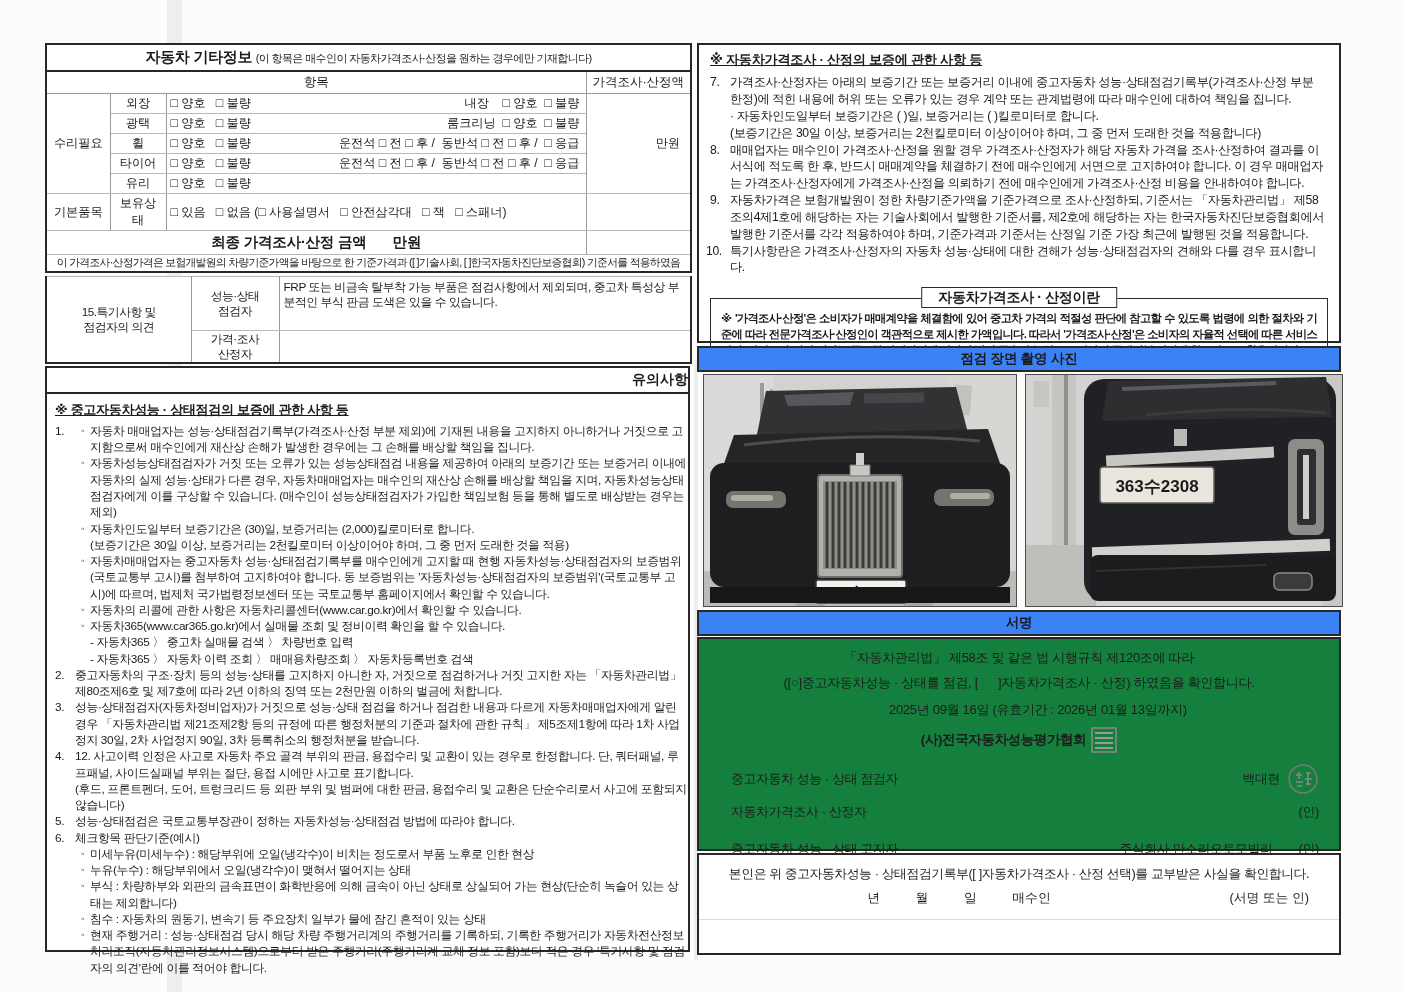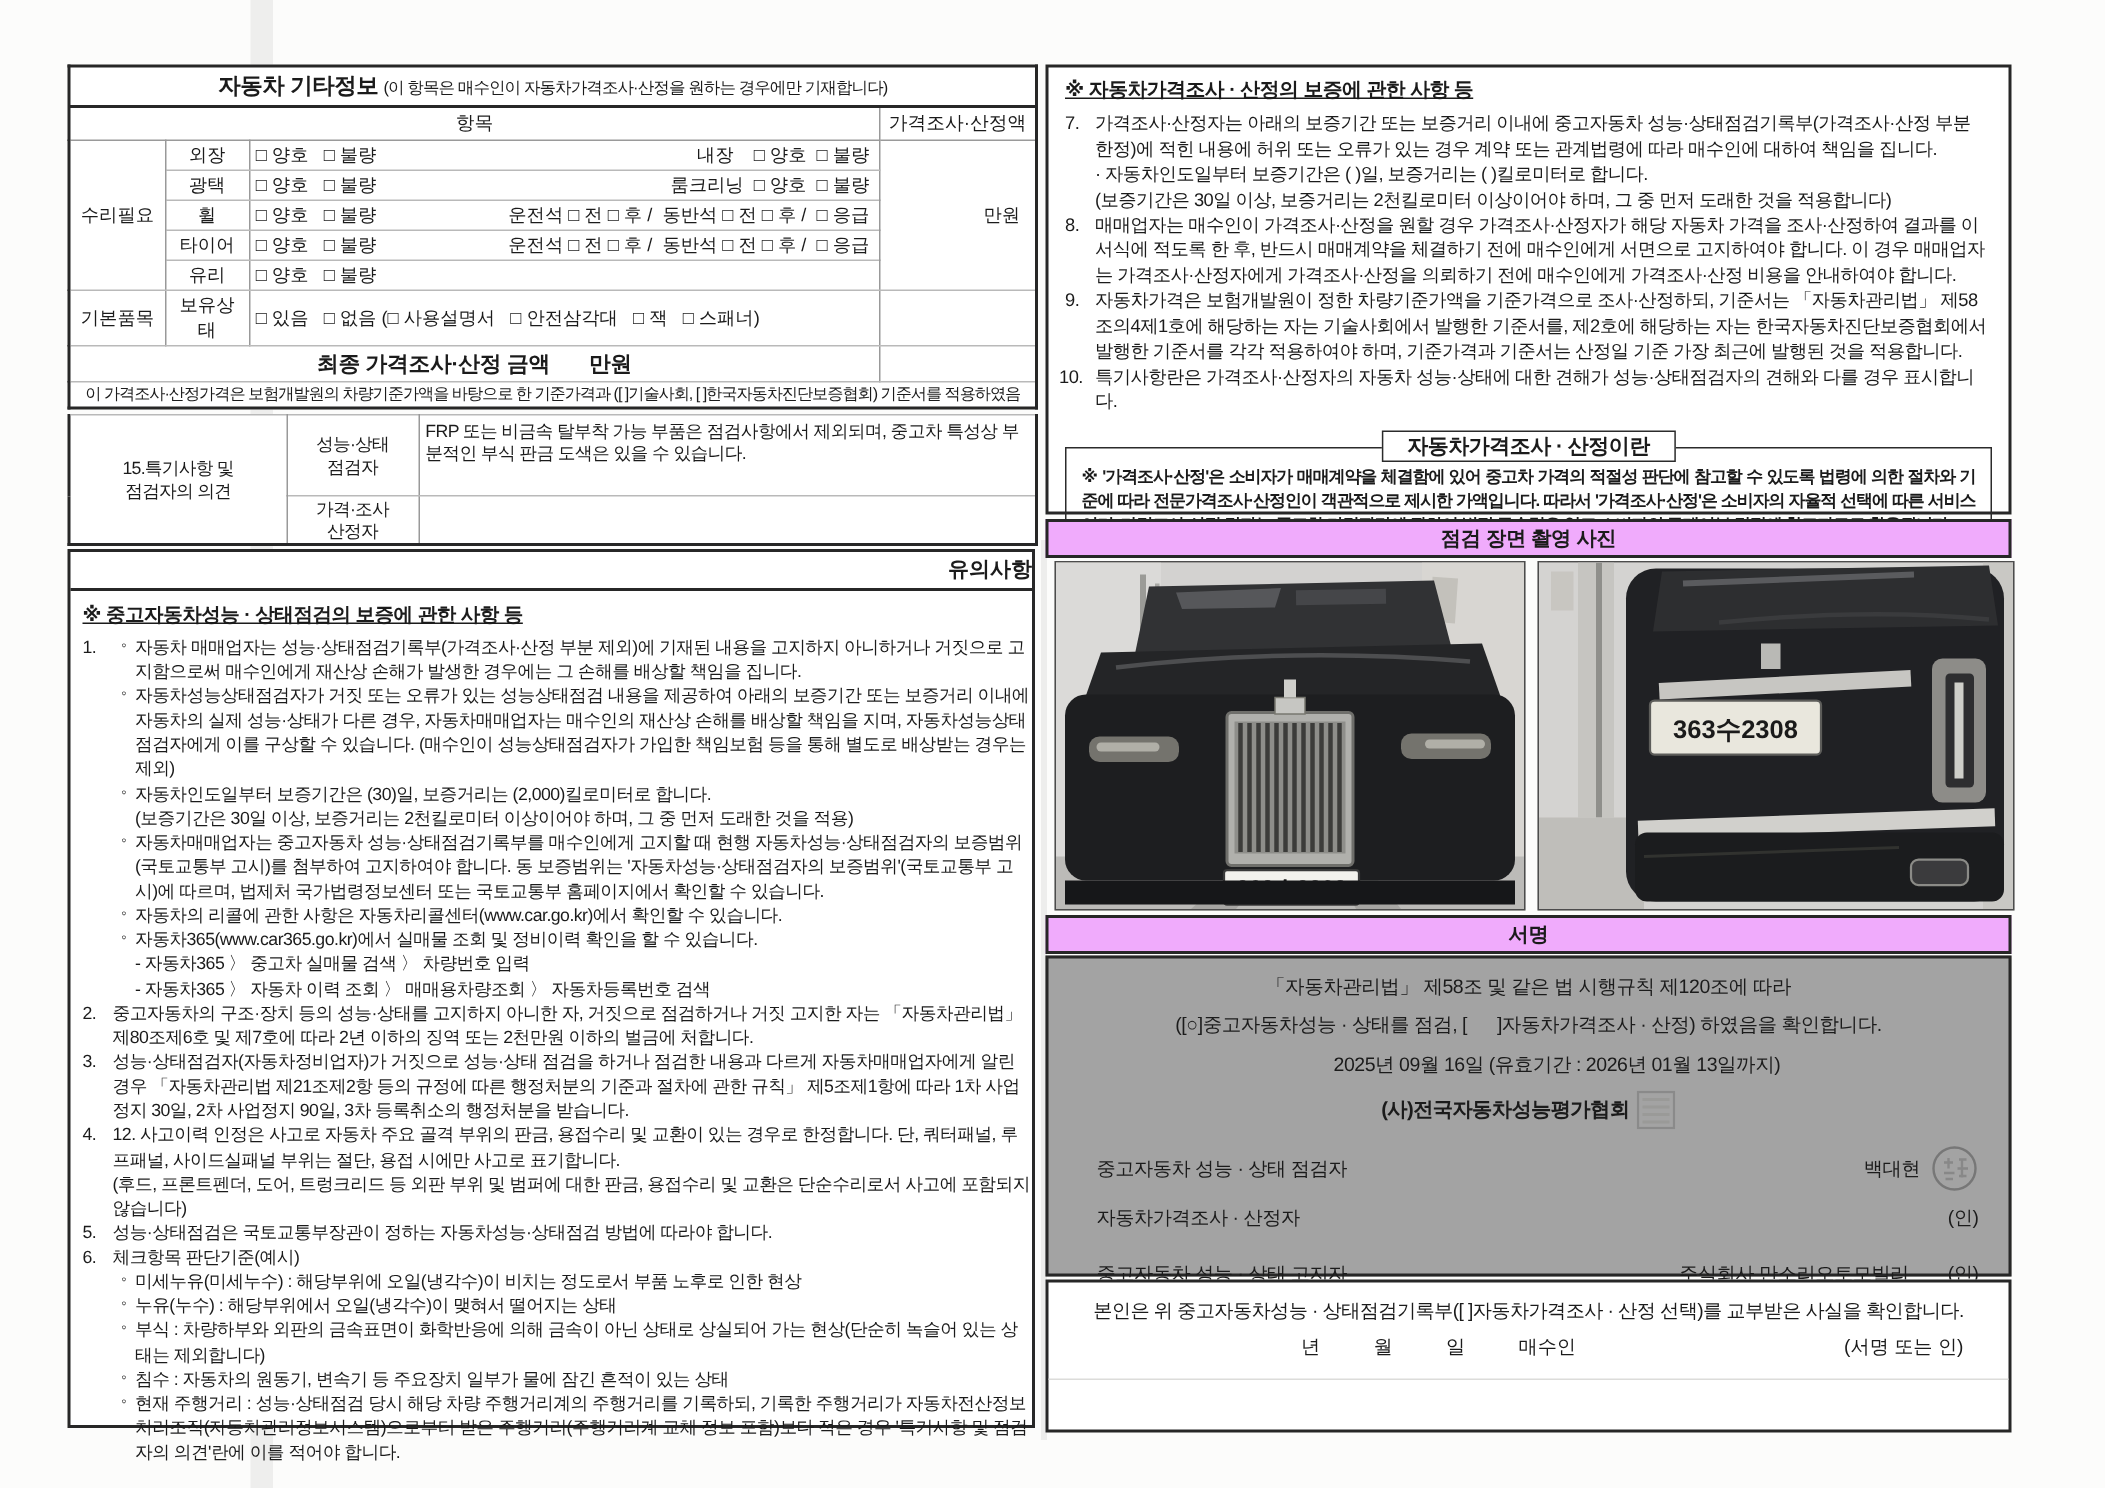--- a/index.html
+++ b/index.html
@@ -48,32 +48,32 @@
 
   
   .rsec1{position:absolute;left:697px;top:43px;width:644px;height:300px;border:2px solid #272727;background:#fff;
          padding:5px 11px;box-sizing:border-box;font-size:12.2px;line-height:1.38;letter-spacing:-0.35px;}
   .r-heading{font-weight:bold;font-size:13.2px;text-decoration:underline;margin:1px 0 5px 0;letter-spacing:-0.3px;}
   .defbox{border:1.6px solid #2b2b2b;margin-top:22px;position:relative;padding:12px 10px 6px 10px;}
   .defbox-title{position:absolute;top:-12px;left:50%;transform:translateX(-50%);background:#fff;
                 border:1.6px solid #2b2b2b;padding:0 16px;font-weight:bold;font-size:14px;white-space:nowrap;}
   .defbox-text{font-weight:bold;font-size:11.3px;line-height:1.4;letter-spacing:-0.7px;text-align:justify;}
 
-  .sec-hdr{position:absolute;left:697px;width:644px;height:26px;border:2px solid #272727;background:#f0abfc;
+  .sec-hdr{position:absolute;left:697px;width:644px;height:26px;border:2px solid #272727;background:#3b82f6;
            box-sizing:border-box;text-align:center;font-weight:bold;font-size:13.5px;line-height:22px;letter-spacing:-0.2px;}
   .photos-hdr{top:346px;}
   .sign-hdr{top:610px;}
 
   .photos-area{position:absolute;left:697px;top:374px;width:648px;height:233px;}
   .photo{position:absolute;top:0;height:233px;border:1px solid #4c4c4c;box-sizing:border-box;background:#d2d1cf;}
   .photo svg{display:block;}
   .photo-front{left:6px;width:314px;}
   .photo-rear{left:328px;width:318px;}
 
-  .sign-box{position:absolute;left:697px;top:637px;width:644px;height:214px;border:2px solid #272727;background:#a3a3a3;
+  .sign-box{position:absolute;left:697px;top:637px;width:644px;height:214px;border:2px solid #272727;background:#15803d;
             box-sizing:border-box;padding-top:10px;}
   .law1{text-align:center;font-size:13px;letter-spacing:-0.3px;}
   .law2{text-align:center;font-size:13px;letter-spacing:-0.3px;margin-top:7px;white-space:pre-wrap;}
   .sdate{text-align:left;font-size:13px;margin-top:9px;padding-left:190px;letter-spacing:-0.3px;}
   .orgline{display:flex;justify-content:center;align-items:center;margin-top:8px;gap:5px;}
   .orgname{font-weight:bold;font-size:13.5px;letter-spacing:-0.4px;}
   .sigrow{display:flex;align-items:center;padding:0 20px 0 32px;font-size:12.8px;letter-spacing:-0.3px;}
   .sigrow .sp{flex:1;}
   .sig1{margin-top:10px;}
   .sig2{margin-top:9px;}

